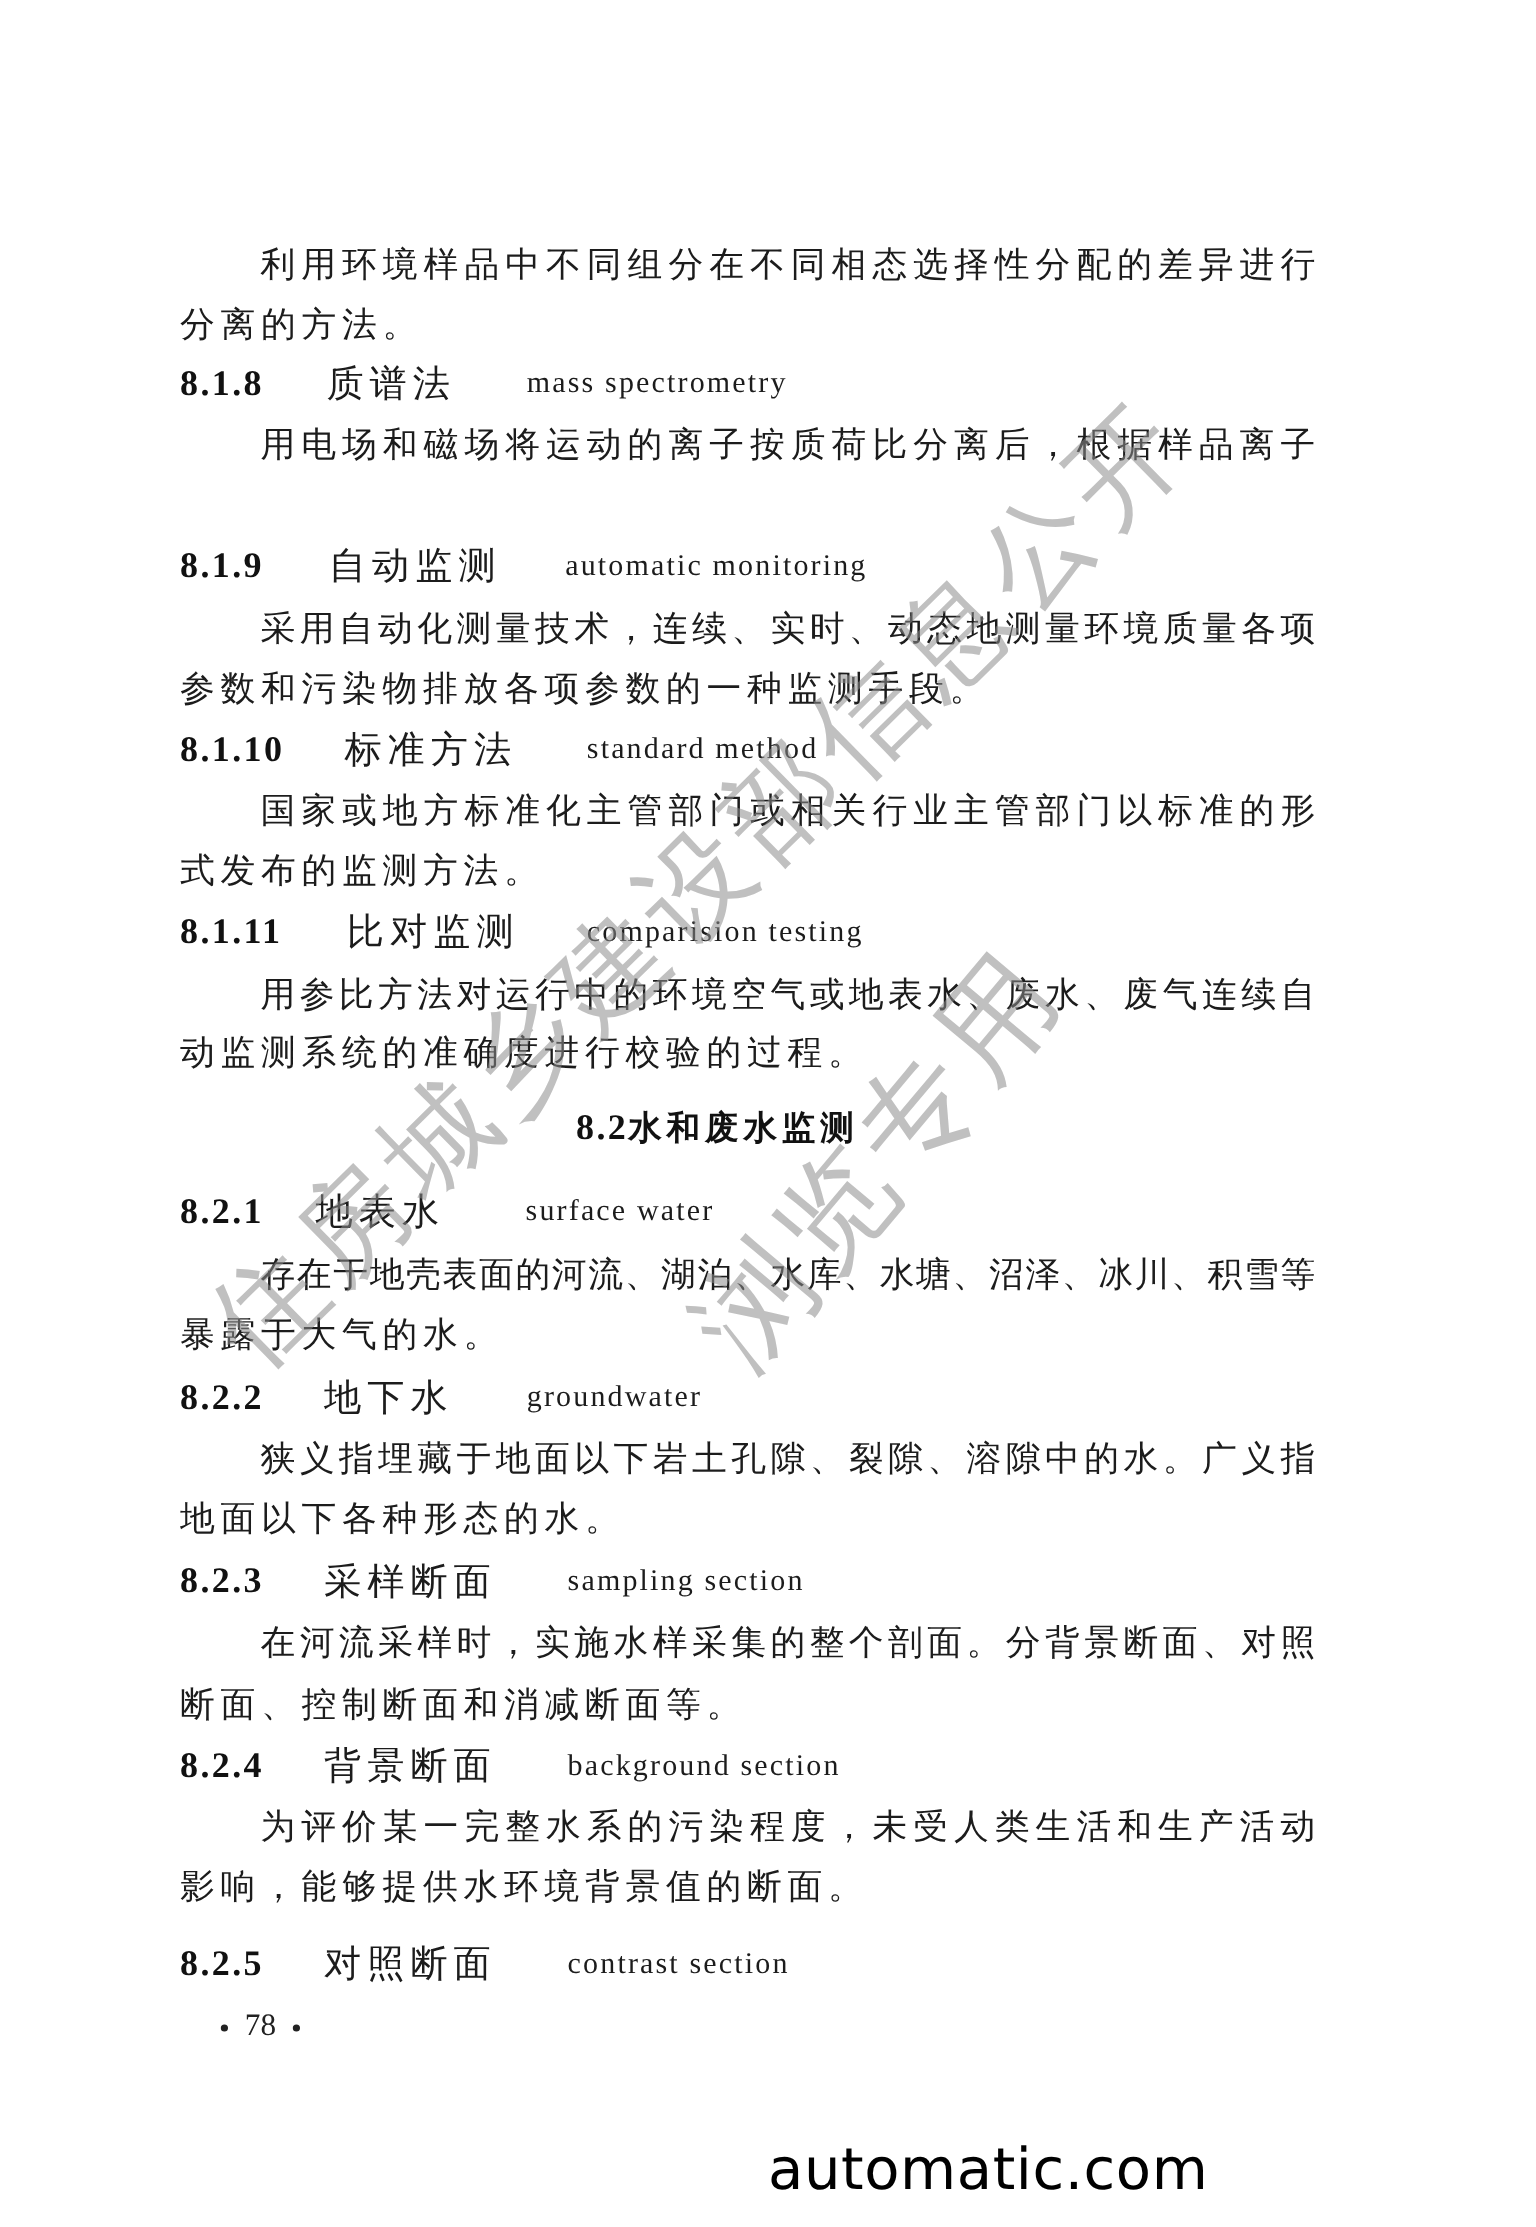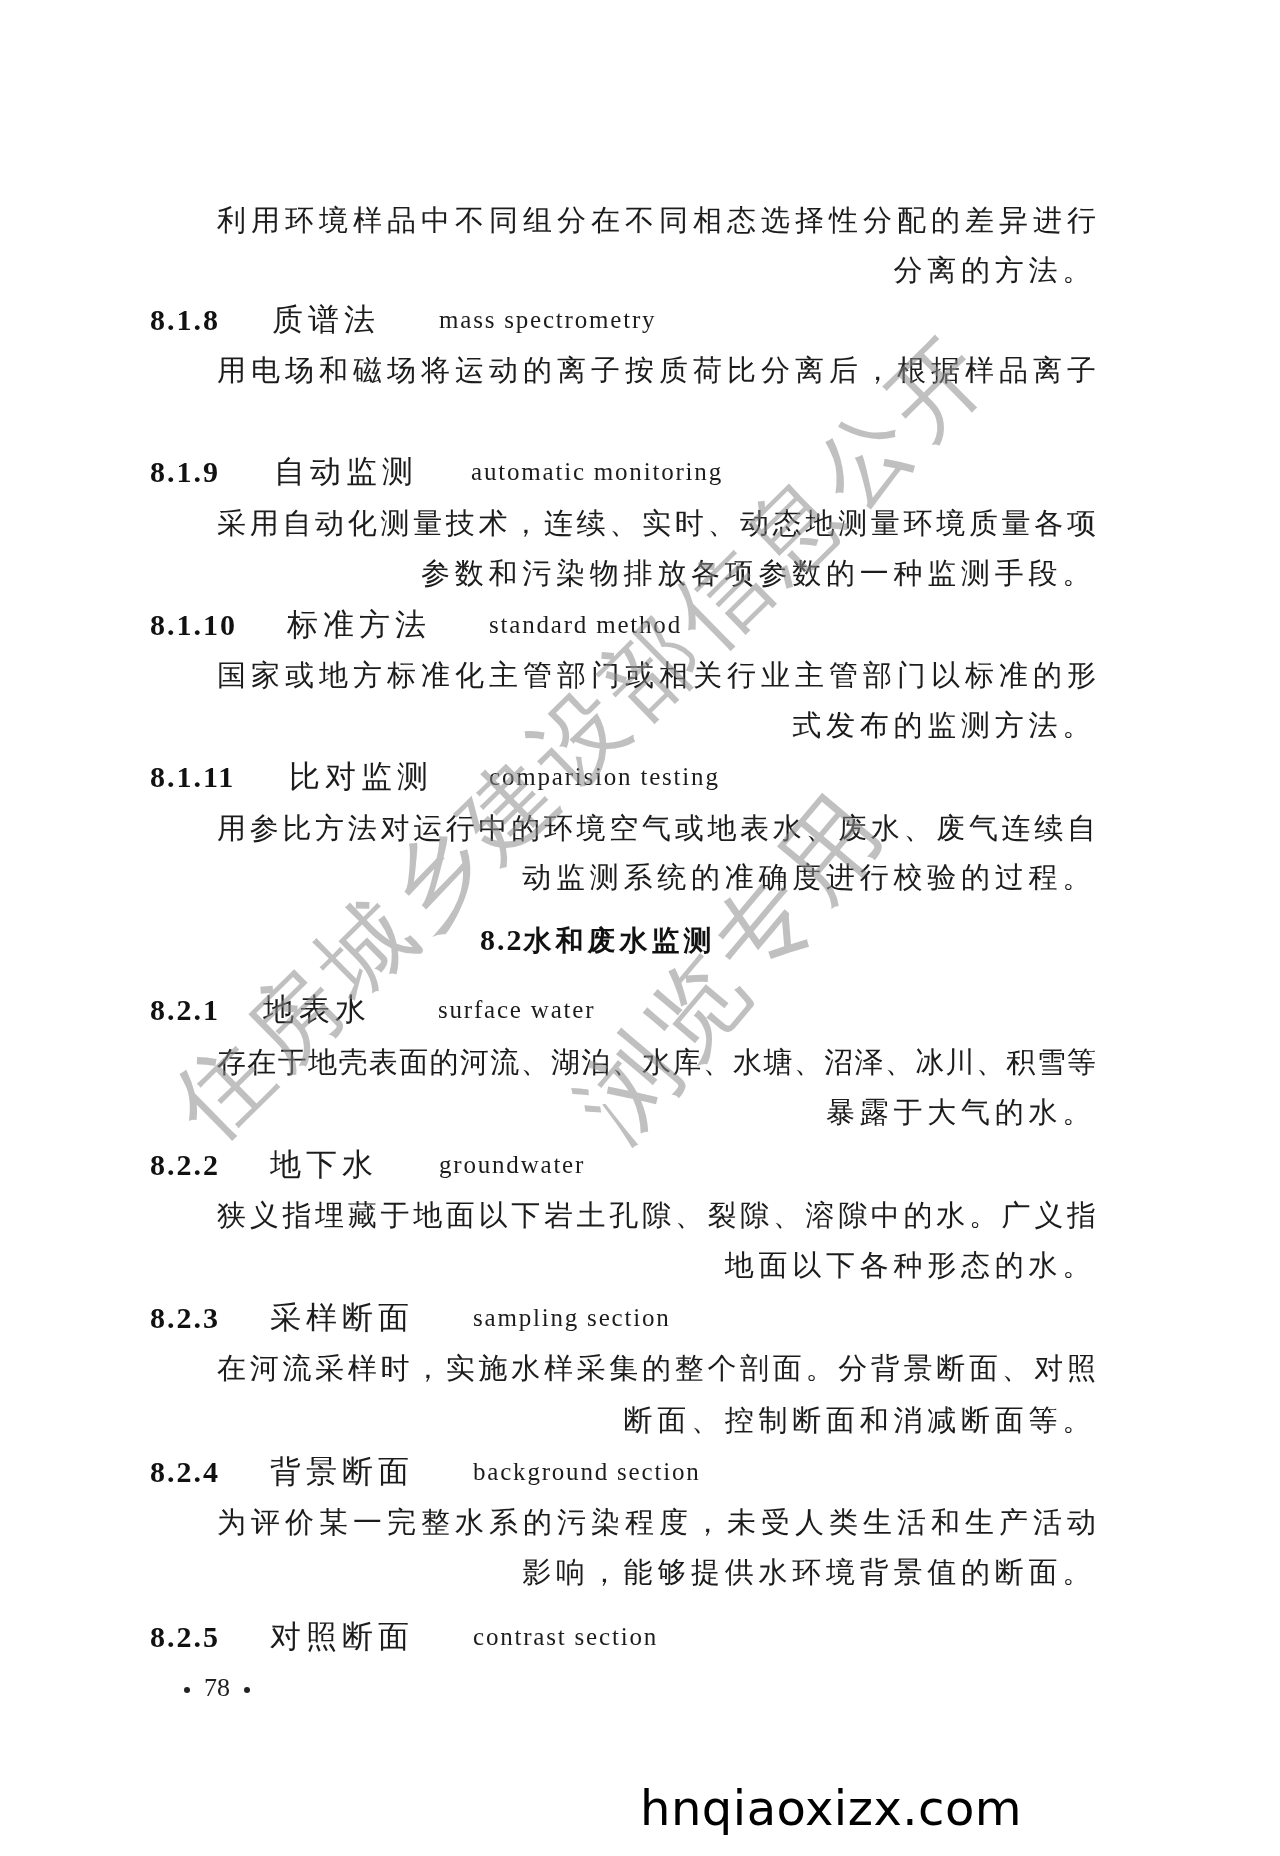--- a/index.html
+++ b/index.html
@@ -4,21 +4,21 @@
 <style>
   html, body { margin:0; padding:0; }
   body {
     width:1280px; height:1856px; background:#ffffff; position:relative; overflow:hidden;
     font-family: "DejaVu Serif", "Liberation Serif", serif; color:#1a1a1a;
   }
   .page { position:absolute; left:0; top:0; width:1280px; height:1464px; }
   .line {
     position:absolute; left:150px; width:946px; height:40px; line-height:40px;
     font-size:29px; letter-spacing:4.75px; white-space:nowrap;
-    font-family: "DejaVu Serif", "Liberation Serif", serif; color:#1c1c1c;text-align:right;
+    font-family: "DejaVu Serif", "Liberation Serif", serif; color:#1c1c1c;
   }
   .line.indent { left:217px; width:879px; }
   .line.justify { text-align:justify; text-align-last:justify; letter-spacing:0; }
   .term { position:absolute; left:0; top:0; height:40px; line-height:40px; white-space:nowrap; }
   .term-num { position:absolute; left:150px; font-family:"Liberation Serif","DejaVu Serif",serif; font-weight:bold; font-size:30px; letter-spacing:2px; color:#111; }
   .term-zh { position:absolute; font-size:31px; letter-spacing:5px; color:#1c1c1c; font-family:Liberation Sans, sans-serif; }
   .term-en { position:absolute; font-family:"Liberation Serif","DejaVu Serif",serif; font-size:25px; letter-spacing:1.8px; color:#1c1c1c; }
   .section-heading {
     position:absolute; left:480px; height:44px; line-height:44px; white-space:nowrap;
     font-family:"DejaVu Sans","Liberation Sans",sans-serif; font-weight:bold; font-size:28px; color:#111;
@@ -123,14 +123,14 @@
     <span class="term-en" style="left:473px;">contrast section</span>
   </div>
 
   <div class="page-number">
     <span class="dot"></span><span>78</span><span class="dot"></span>
   </div>
 
   <div class="watermark wm1">住房城乡建设部信息公开</div>
   <div class="watermark wm2">浏览专用</div>
 
-  <div class="site-url">hnqiaoxizx.com</div>
+  <div class="site-url">automatic.com</div>
 </div>
 
 </body></html>

